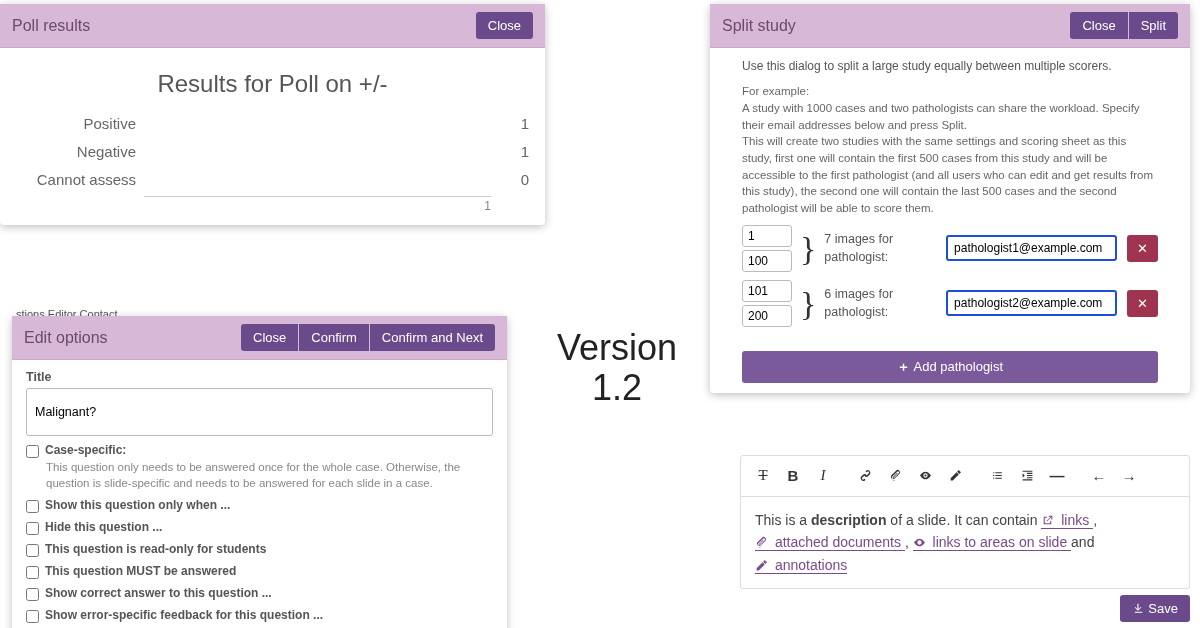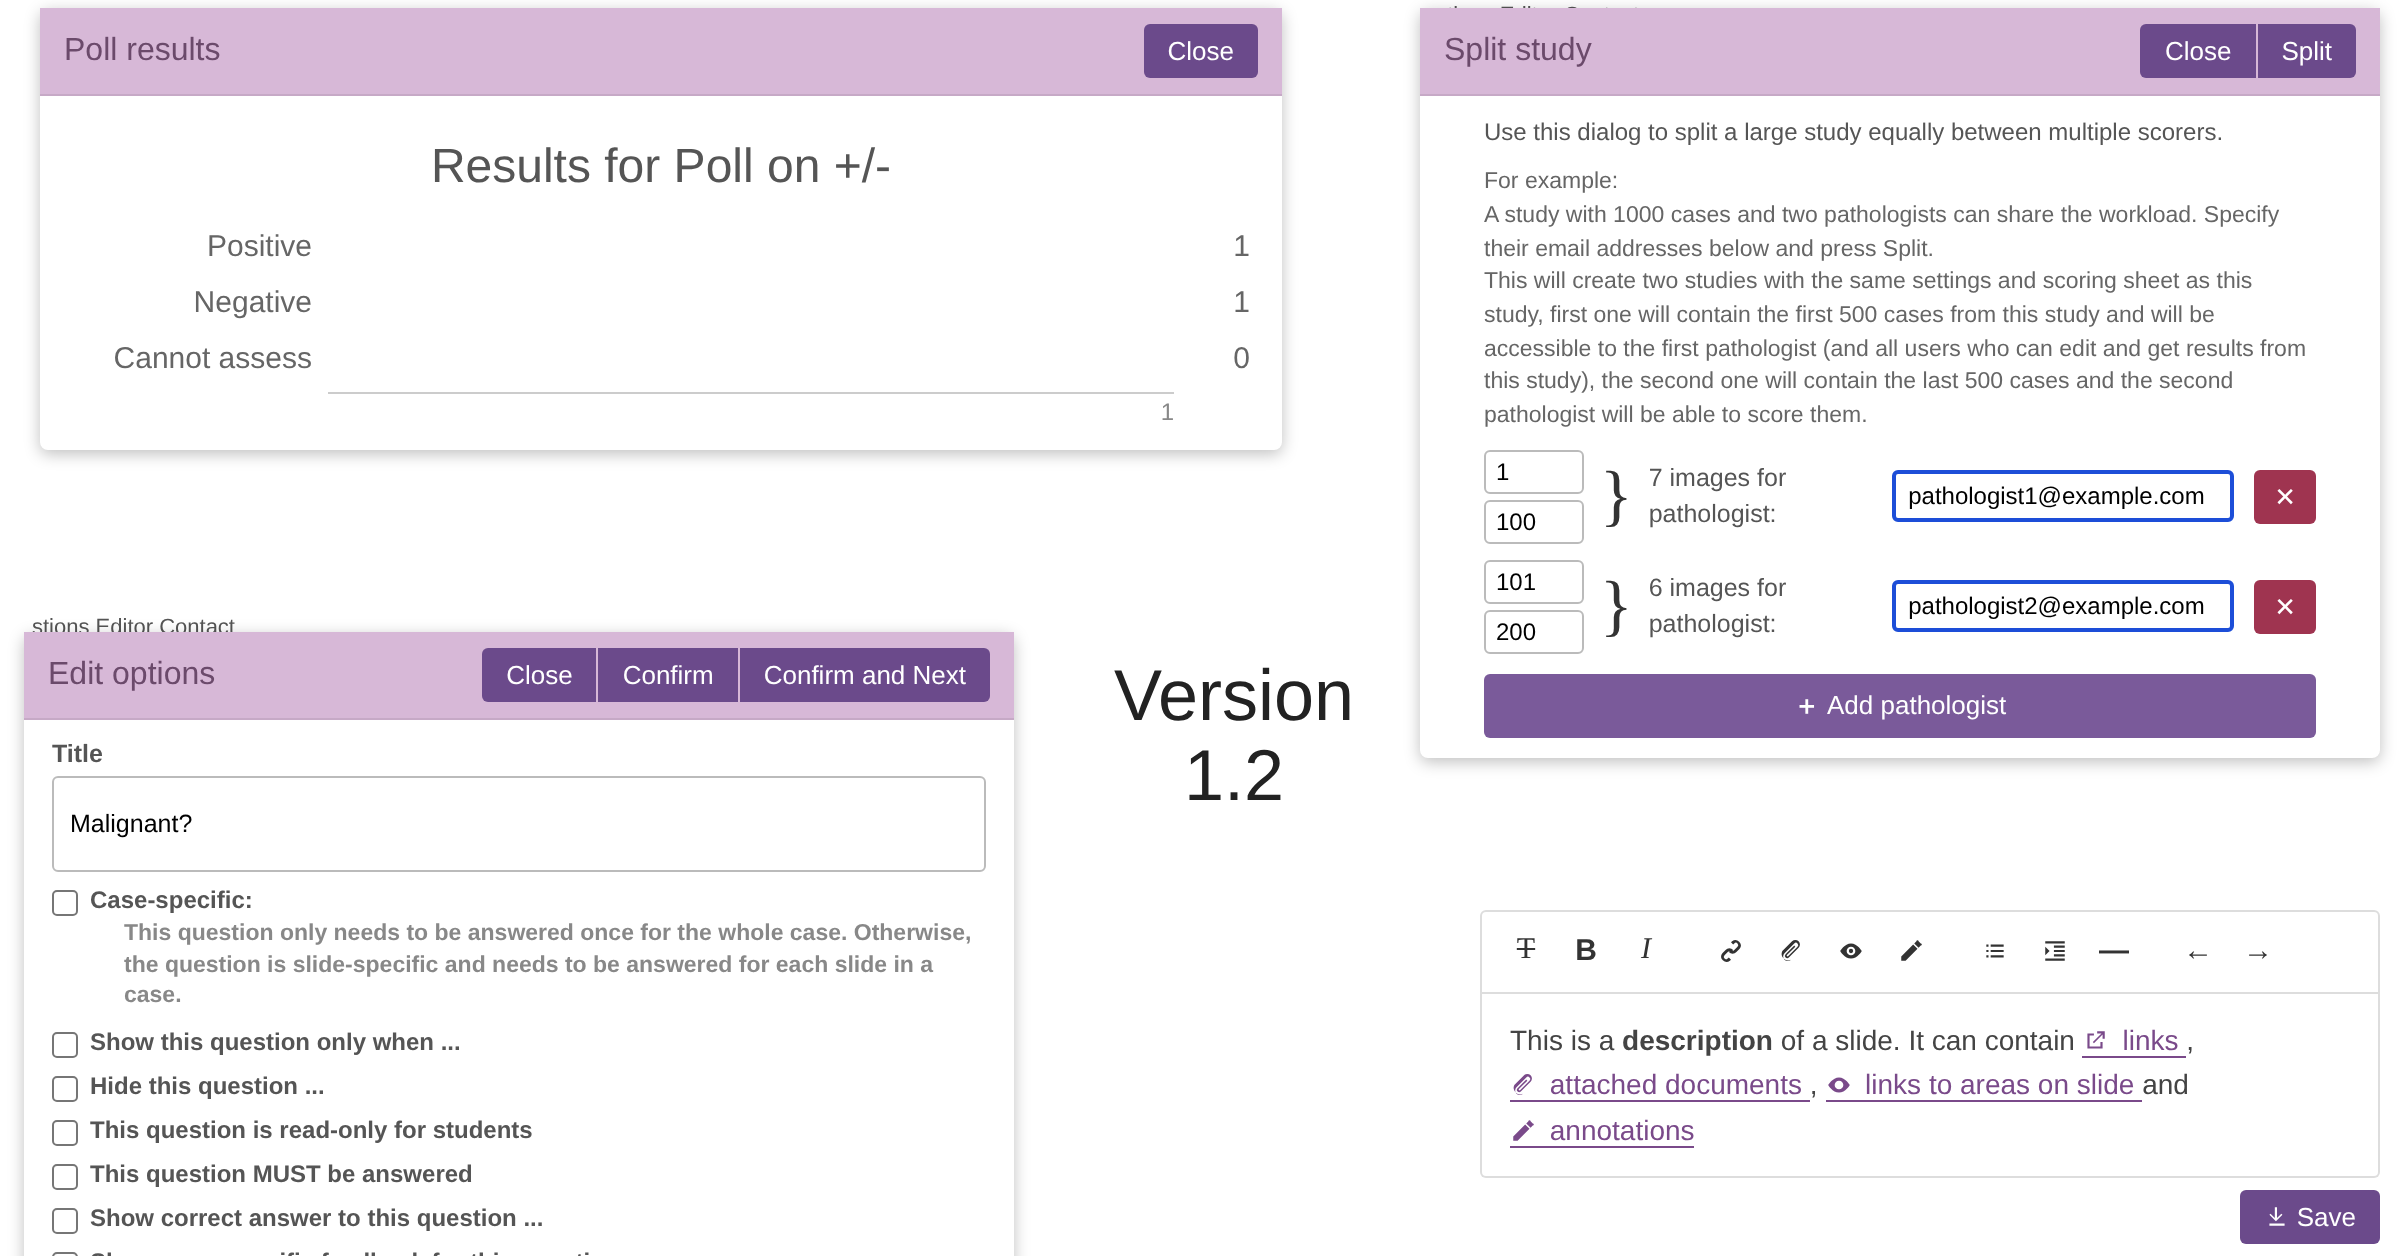--- a/index.html
+++ b/index.html
@@ -40,51 +40,51 @@
     cursor: pointer;
     margin-left: 4px;
   }
   .btn-group .btn:not(:last-child){border-top-right-radius:0;border-bottom-right-radius:0;margin-left:0;}
   .btn-group .btn:not(:first-child){border-top-left-radius:0;border-bottom-left-radius:0;margin-left:1px;}
   .btn-group{display:flex;}
   .btn-danger { background: #9f3450; padding:6px 10px; }
   .btn-wide { background:#7a5a9a; }
   .panel-body { padding: 12px 16px; }
   
-  #poll { top: 4px; left: 20px; width: 621px; }
+  #poll { top: 4px; left: 0; width: 545px; }
   .poll-heading { text-align:center; font-size:24px; font-weight:400; color:#555; margin:10px 0 14px; }
   .poll-row { display:grid; grid-template-columns:120px 1fr 30px; align-items:center; gap:8px; margin-bottom:6px;}
   .poll-label { text-align:right; font-size:15px; color:#666;}
   .poll-bar-cell { height:22px; position:relative; }
   .poll-bar { background:#f2a13c; height:100%; }
   .poll-val { text-align:right; font-size:15px; color:#666;}
   .poll-axis { display:grid; grid-template-columns:120px 1fr 30px; gap:8px; font-size:12px; color:#888;}
   .poll-axis .ax { border-top:1px solid #ccc; text-align:right; padding-top:2px;}
   
   #edit { top: 316px; left: 12px; width: 495px; }
   #edit .panel-body { padding: 10px 14px 14px; font-size:12.5px; color:#555; }
   .form-label { font-weight:600; font-size:12.5px; display:block; margin-bottom:4px;}
   .text-input { width:100%; padding:16px 8px; border:1px solid #bbb; border-radius:3px; font-size:12.5px;}
   .chk-row { margin-top:7px; display:flex; align-items:flex-start; gap:6px; }
   .chk-row input { margin-top:2px; }
   .chk-text { font-weight:600; font-size:12px; }
-  .chk-sub { font-weight:700; font-size:11.5px; color:#888; margin-left:36px; margin-top:2px; line-height:1.35;}
+  .chk-sub { font-weight:400; font-size:11.5px; color:#888; margin-left:20px; margin-top:2px; line-height:1.35;}
   
   #version { position:absolute; top:328px; left:532px; width:170px; text-align:center; font-family: "Segoe UI", sans-serif; font-weight:300; font-size:36px; color:#222; line-height:1.1;}
   
   #split { top: 4px; right: 10px; width: 480px; }
   #split .panel-body { font-size:12px; color:#555; line-height:1.45; padding:10px 32px;}
   .help-line { font-size:11.5px; color:#666; }
   .range-row { display:flex; align-items:center; gap:6px; margin-top:8px;}
   .range-inputs { display:flex; flex-direction:column; gap:3px;}
   .range-inputs input { width:50px; padding:3px 5px; border:1px solid #bbb; border-radius:3px; font-size:12px;}
   .brace { font-size:34px; line-height:0.8; font-family:serif; color:#333; margin:0 2px;}
   .range-label { font-weight:400; font-size:12.5px; }
   .email-input { flex:1; padding:4px 6px; border:2px solid #1d4ed8; border-radius:3px; font-size:12px; }
-  .add-row { margin-top:10px; }
+  .add-row { margin-top:24px; }
   .add-row .btn { width:100%; margin:0; text-align:center; font-size:13px; padding:7px;}
   
   #editor { bottom: 6px; right: 10px; width: 450px; position:absolute; }
   .toolbar { border:1px solid #ddd; border-radius:3px 3px 0 0; padding:6px 8px; display:flex; gap:2px; align-items:center; }
   .tb-btn { width:28px; height:28px; display:flex; align-items:center; justify-content:center; border:none; background:transparent; font-size:15px; cursor:pointer; color:#333;}
   .tb-sep { width:10px; }
   .editor-content { border:1px solid #ddd; border-top:none; padding:12px 14px; font-size:14px; color:#444; line-height:1.6; border-radius:0 0 3px 3px;}
   .elink { color:#7a4a8a; border-bottom:1px solid #7a4a8a; cursor:pointer; }
   .elink .ico { margin-right:3px; }
   .save-row { text-align:right; margin-top:6px;}

